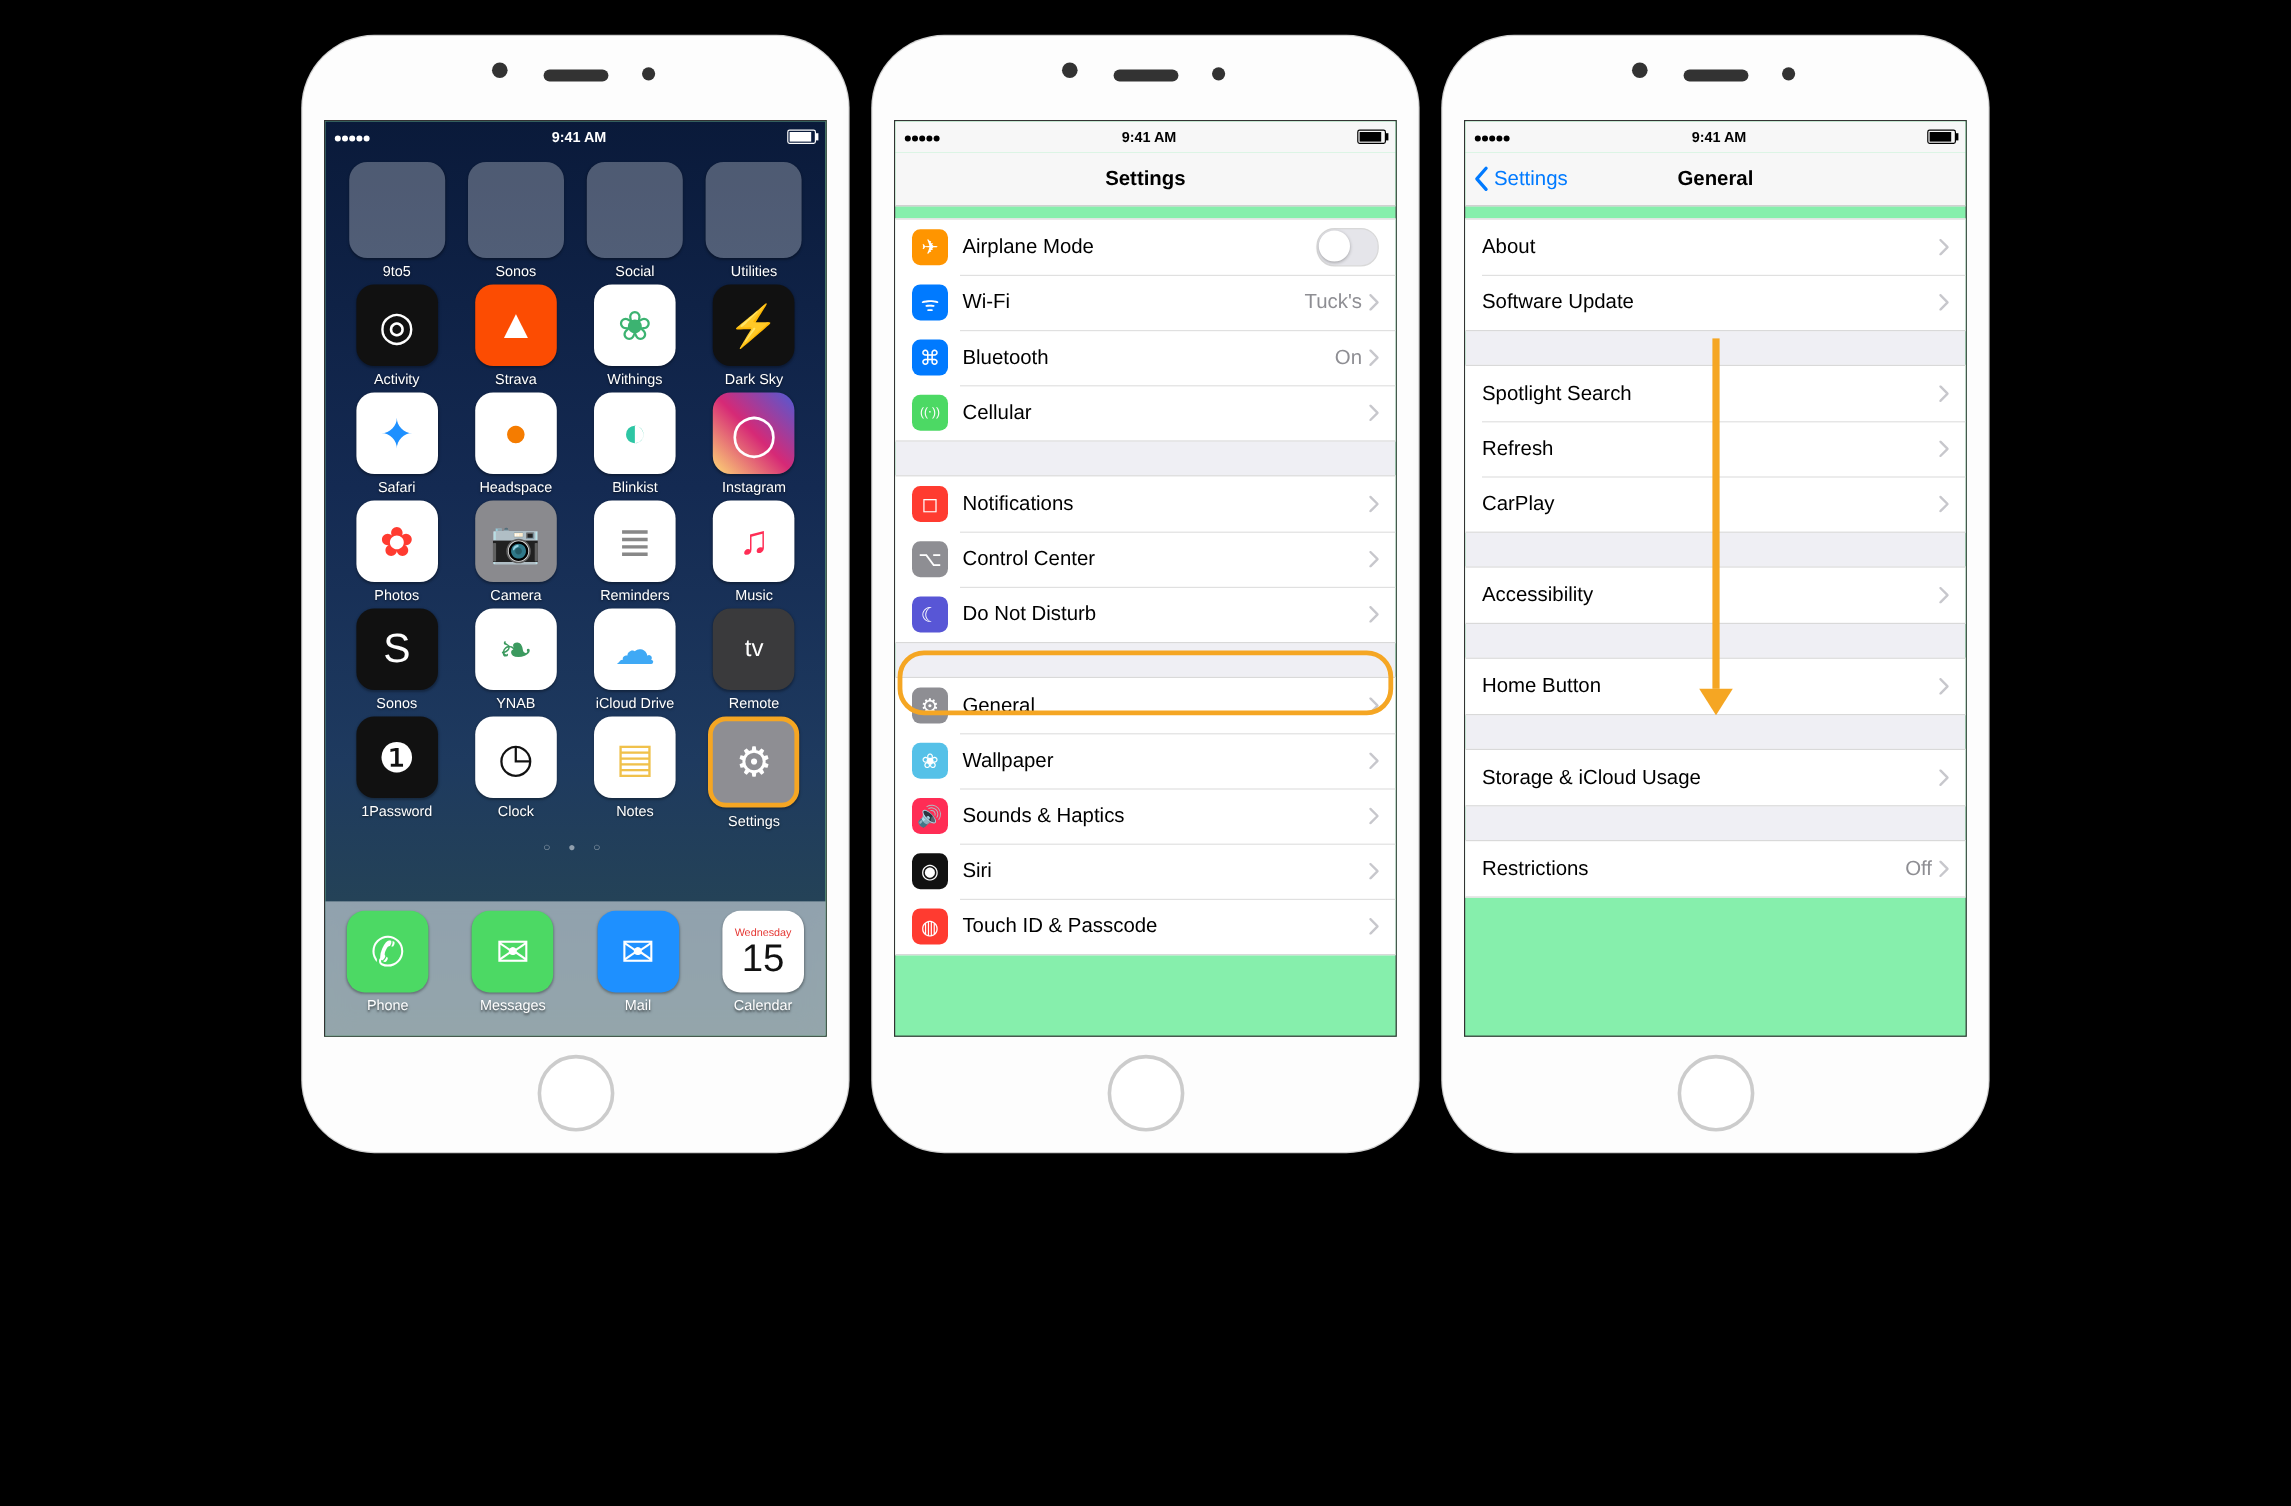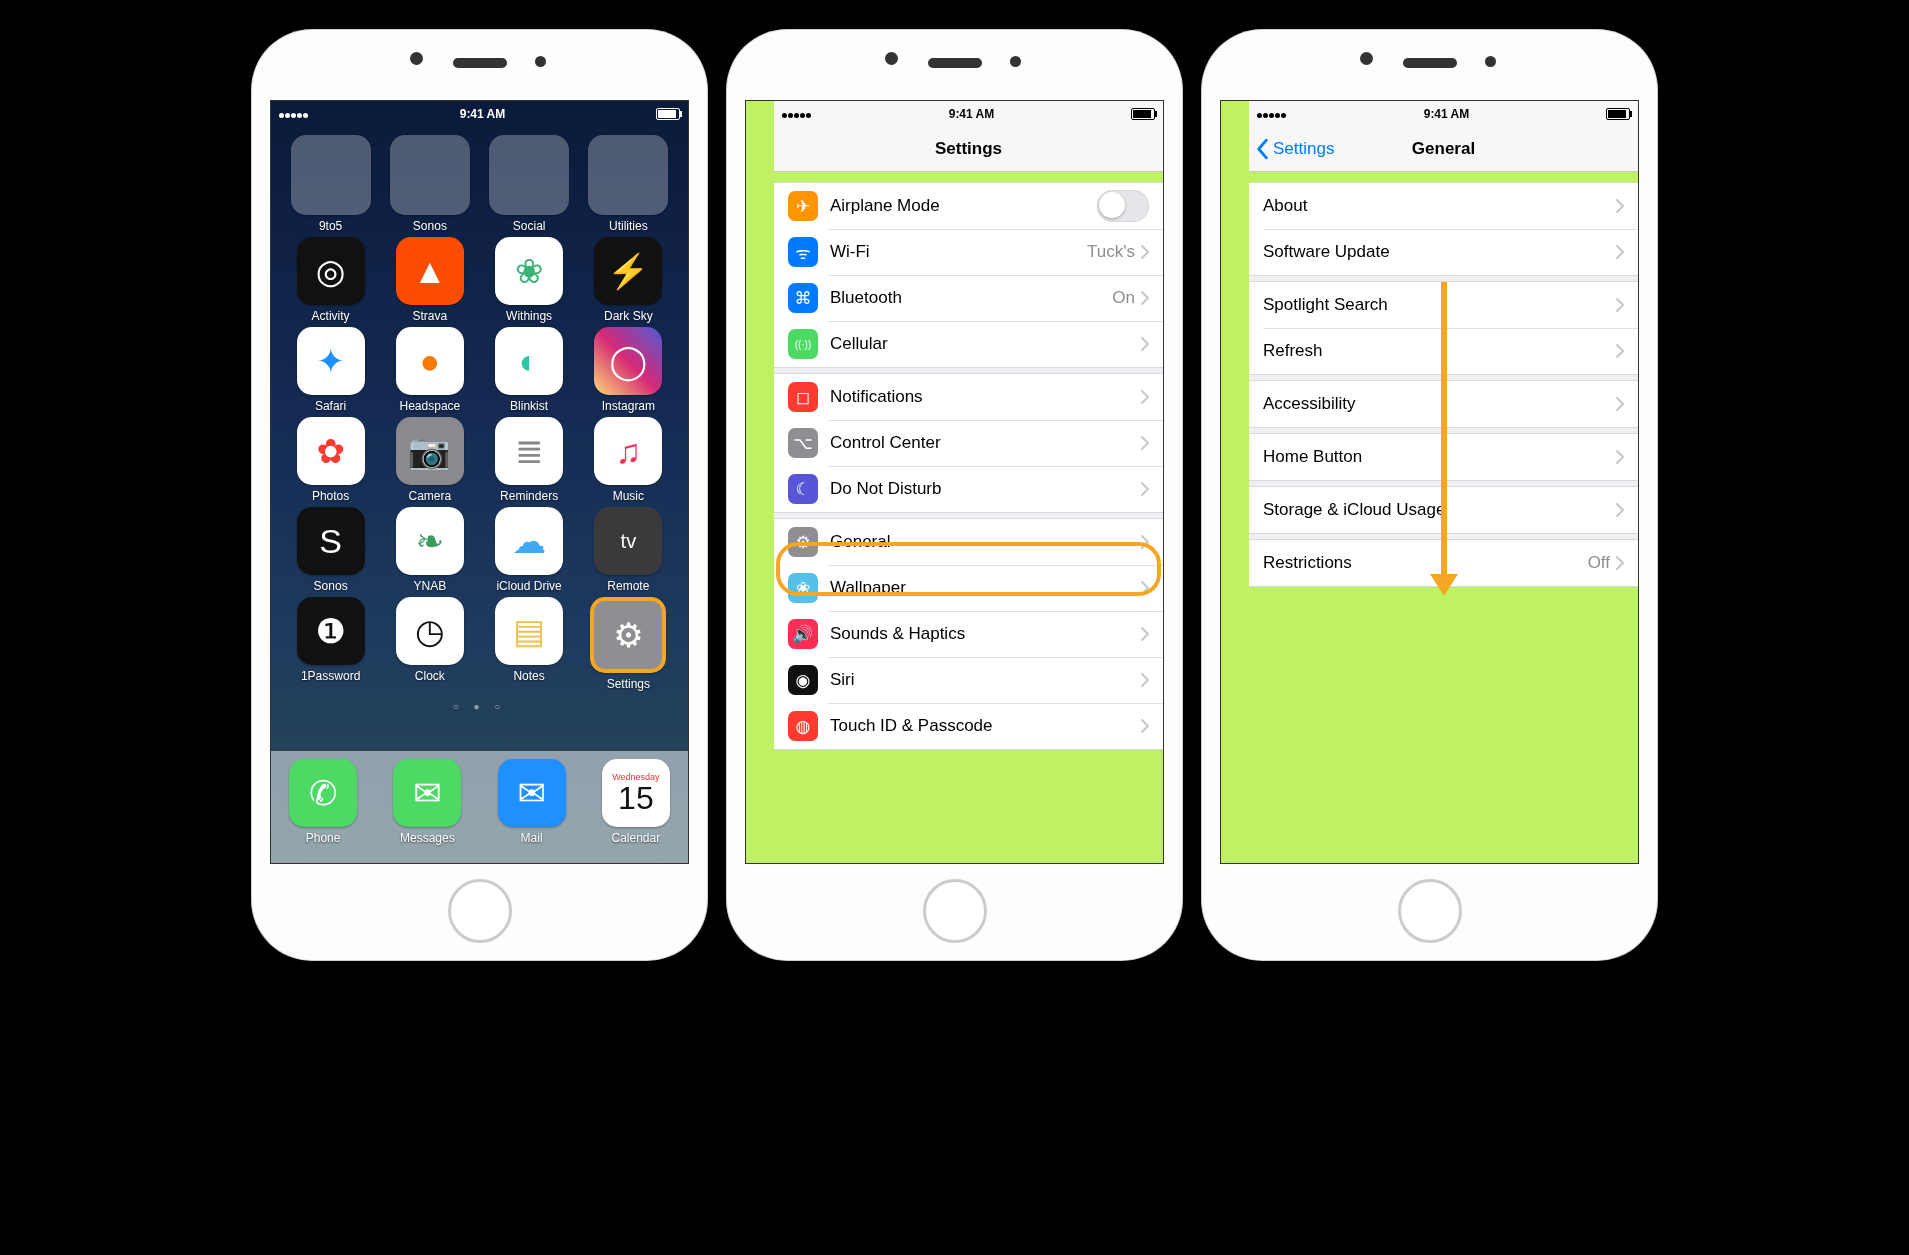--- a/index.html
+++ b/index.html
@@ -3,21 +3,21 @@
 <meta charset="utf-8">
 <style>
   html,body{margin:0;padding:0;background:#000;font-family:-apple-system,Helvetica Neue,Arial,sans-serif;}
   .stage{display:flex;gap:20px;justify-content:center;align-items:flex-start;padding:30px;}
   
   .phone{width:455px;height:930px;background:#fdfdfd;border-radius:60px;box-shadow:0 0 0 1px #d0d0d0,0 4px 20px rgba(0,0,0,.5);position:relative;overflow:hidden;}
   .phone::before{content:"";position:absolute;top:28px;left:50%;transform:translateX(-50%);width:54px;height:10px;border-radius:6px;background:#333;}
   .phone::after{content:"";position:absolute;top:22px;left:calc(50% - 70px);width:13px;height:13px;border-radius:50%;background:#333;}
   .phone .speaker-dot{position:absolute;top:26px;left:calc(50% + 55px);width:11px;height:11px;border-radius:50%;background:#333;}
   .home-btn{position:absolute;bottom:17px;left:50%;transform:translateX(-50%);width:58px;height:58px;border-radius:50%;border:3px solid #ccc;background:#fff;}
-  .screen{position:absolute;top:70px;left:18px;right:18px;bottom:96px;border:1px solid #333;overflow:hidden;background:#bef264;padding-left:28px;}
+  .screen{position:absolute;top:70px;left:18px;right:18px;bottom:96px;border:1px solid #333;overflow:hidden;background:#86efac;}
   .statusbar{height:26px;display:flex;align-items:center;justify-content:space-between;padding:0 8px;font-size:12px;font-weight:600;}
   .sb-light{color:#fff;}
   .sb-dark{color:#000;background:#f7f7f7;}
   .sb-dots span{display:inline-block;width:5px;height:5px;border-radius:50%;margin-right:1px;}
   .sb-light .sb-dots span{background:#fff;}
   .sb-dark .sb-dots span{background:#000;}
   .sb-batt{display:inline-block;width:22px;height:10px;border:1px solid currentColor;border-radius:2px;position:relative;}
   .sb-batt::after{content:"";position:absolute;right:-3px;top:2px;width:2px;height:6px;background:currentColor;}
   .sb-batt i{display:block;width:18px;height:8px;margin:1px;background:currentColor;}
   
@@ -30,21 +30,21 @@
   .app .label{color:#fff;font-size:12px;margin-top:4px;text-shadow:0 1px 2px rgba(0,0,0,.6);white-space:nowrap;}
   .page-dots{text-align:center;color:rgba(255,255,255,.5);font-size:10px;letter-spacing:6px;margin:6px 0;}
   .dock{position:absolute;bottom:0;left:0;right:0;height:104px;background:rgba(235,240,245,.55);backdrop-filter:blur(10px);display:flex;justify-content:space-around;align-items:flex-start;padding-top:8px;}
   .highlight-ring{border:4px solid #f5a623;border-radius:22px;box-shadow:0 0 0 1px rgba(0,0,0,.1);}
   
   .nav{height:44px;background:#f7f7f7;border-bottom:1px solid #c8c8c8;display:flex;align-items:center;justify-content:center;position:relative;}
   .nav .title{font-weight:600;font-size:17px;}
   .nav .back{position:absolute;left:6px;top:0;bottom:0;display:flex;align-items:center;color:#007aff;font-size:17px;}
   .nav .back svg{width:14px;height:22px;margin-right:4px;}
   .list{background:#efeff4;}
-  .group{margin-top:5px;background:#fff;border-top:1px solid #d9d9d9;border-bottom:1px solid #d9d9d9;}
+  .group{margin-top:28px;background:#fff;border-top:1px solid #d9d9d9;border-bottom:1px solid #d9d9d9;}
   .group:first-child{margin-top:10px;}
   .row{display:flex;align-items:center;height:46px;padding:0 14px;position:relative;}
   .row + .row::before{content:"";position:absolute;left:54px;right:0;top:0;height:1px;background:#e0e0e0;}
   .row.noicon + .row.noicon::before{left:14px;}
   .row .ricon{width:30px;height:30px;border-radius:7px;margin-right:12px;display:flex;align-items:center;justify-content:center;color:#fff;font-size:17px;flex-shrink:0;}
   .row .rlabel{font-size:17px;flex:1;color:#000;}
   .row .rval{font-size:17px;color:#8e8e93;margin-right:6px;}
   .row .chev{color:#c7c7cc;}
   .row .chev svg{width:8px;height:14px;display:block;}
   .toggle{width:50px;height:30px;border-radius:15px;background:#e5e5ea;border:1px solid #d8d8d8;position:relative;}
@@ -421,20 +421,29 @@
       </div>
             <div class="row noicon">
         <span class="rlabel">Refresh</span>
 
         <span class="chev">
                 <svg viewBox="0 0 8 14">
                   <path d="M1 1 L7 7 L1 13" stroke="#c7c7cc" stroke-width="2" fill="none" stroke-linecap="round" stroke-linejoin="round"></path>
                 </svg>
               </span>
       </div>
+            <div class="row noicon">
+        <span class="rlabel">CarPlay</span>
+
+        <span class="chev">
+                <svg viewBox="0 0 8 14">
+                  <path d="M1 1 L7 7 L1 13" stroke="#c7c7cc" stroke-width="2" fill="none" stroke-linecap="round" stroke-linejoin="round"></path>
+                </svg>
+              </span>
+      </div>
           </div>
           <div class="group">
             <div class="row noicon">
         <span class="rlabel">Accessibility</span>
 
         <span class="chev">
                 <svg viewBox="0 0 8 14">
                   <path d="M1 1 L7 7 L1 13" stroke="#c7c7cc" stroke-width="2" fill="none" stroke-linecap="round" stroke-linejoin="round"></path>
                 </svg>
               </span>

